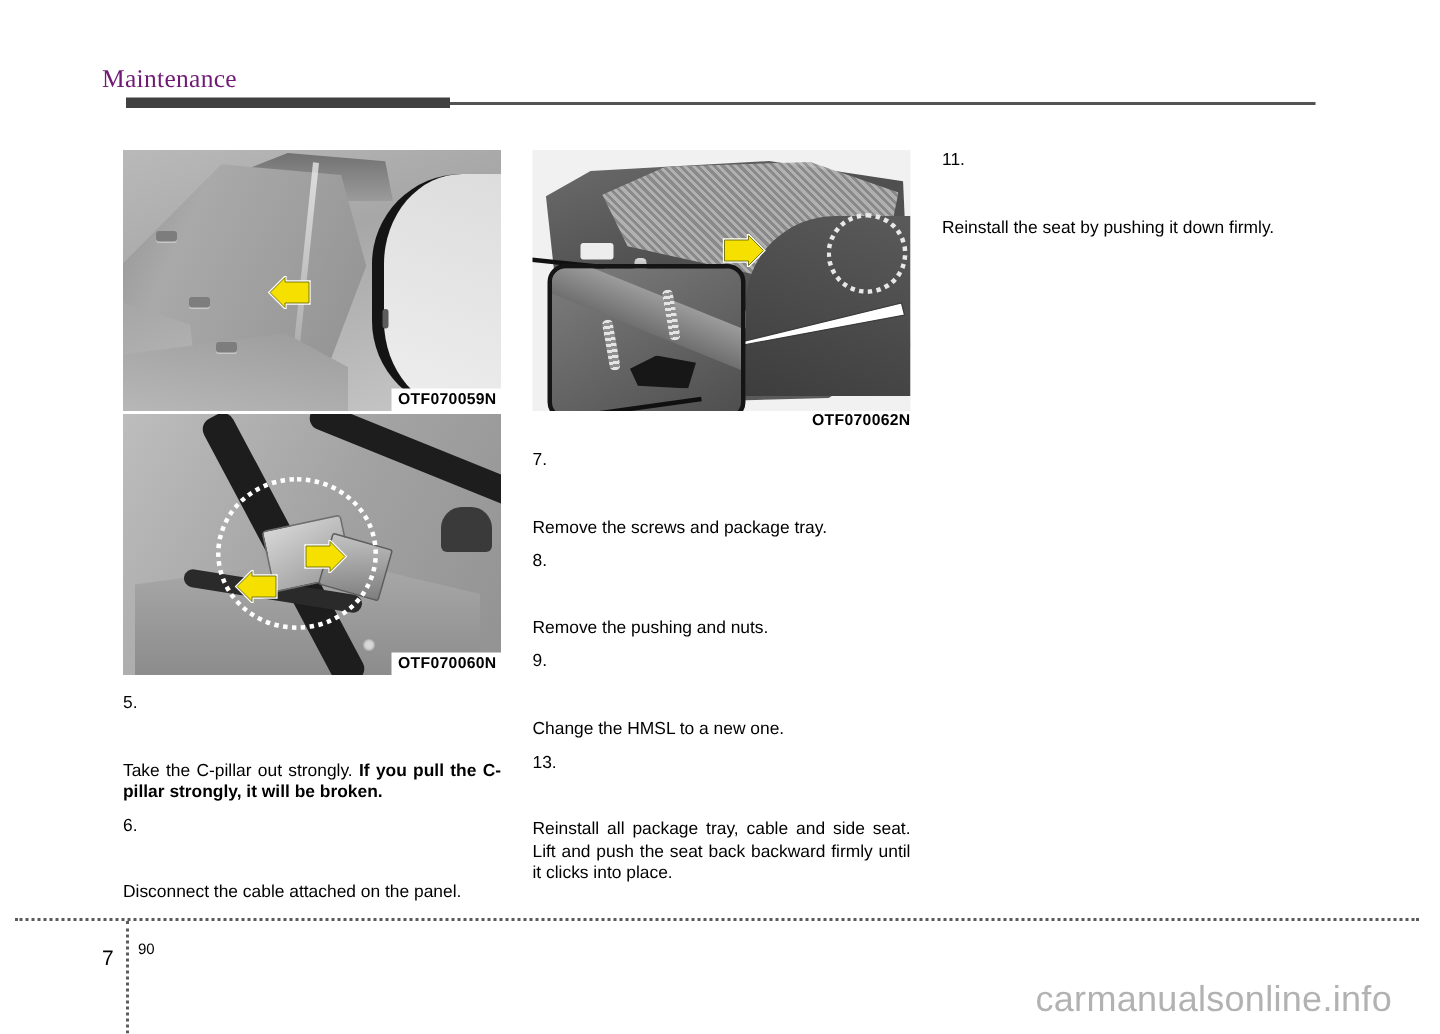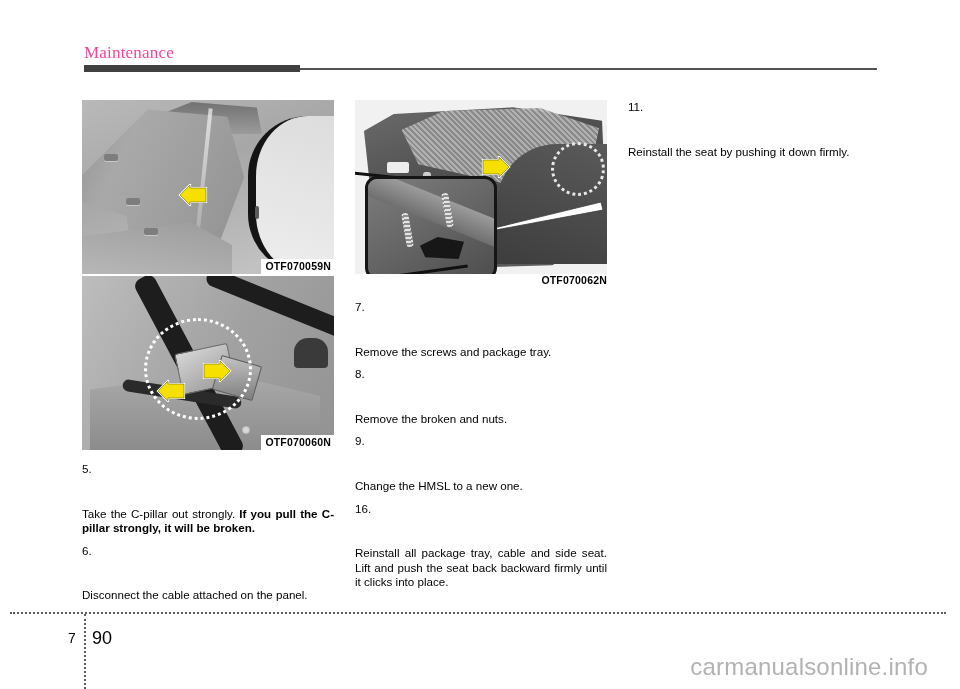--- a/index.html
+++ b/index.html
@@ -18,25 +18,25 @@
 
   
   .page-header {
     position: absolute;
     left: 0; top: 0;
     width: 960px;
     height: 80px;
   }
   .chapter-title {
     position: absolute;
-    left: 84px;
+    left: 68px;
     top: 43px;
     font-family: "Liberation Serif", serif;
     font-size: 17px;
-    color: #ec4899;
+    color: #701a75;
     letter-spacing: 0.2px;
   }
   .header-rule-thick {
     position: absolute;
     left: 84px;
     top: 65px;
     width: 216px;
     height: 7px;
     background: #404040;
   }
@@ -407,21 +407,21 @@
     position: absolute;
     left: 68px;
     top: 630px;
     font-size: 14px;
     color: #000;
   }
   .footer-page {
     position: absolute;
     left: 92px;
     top: 628px;
-    font-size: 18px;
+    font-size: 10px;
     color: #000;
   }
   .watermark {
     position: absolute;
     right: 32px;
     bottom: 8px;
     font-size: 24px;
     color: #b2b2b2;
     letter-spacing: 0.2px;
   }
@@ -541,28 +541,28 @@
       <div class="caption">OTF070062N</div>
     </div>
 
     <div class="steps" style="margin-top:10px;">
       <div class="step">
         <span class="num">7.</span>
         <span class="txt">Remove the screws and package tray.</span>
       </div>
       <div class="step">
         <span class="num">8.</span>
-        <span class="txt">Remove the broken and nuts.</span>
+        <span class="txt">Remove the pushing and nuts.</span>
       </div>
       <div class="step">
         <span class="num">9.</span>
         <span class="txt">Change the HMSL to a new one.</span>
       </div>
       <div class="step wide">
-        <span class="num">16.</span>
+        <span class="num">13.</span>
         <span class="txt">Reinstall all package tray, cable and side seat. Lift and push the seat back backward firmly until it clicks into place.</span>
       </div>
     </div>
   </div>
 
   <div class="col col-3">
     <div class="steps">
       <div class="step wide">
         <span class="num">11.</span>
         <span class="txt">Reinstall the seat by pushing it down firmly.</span>

